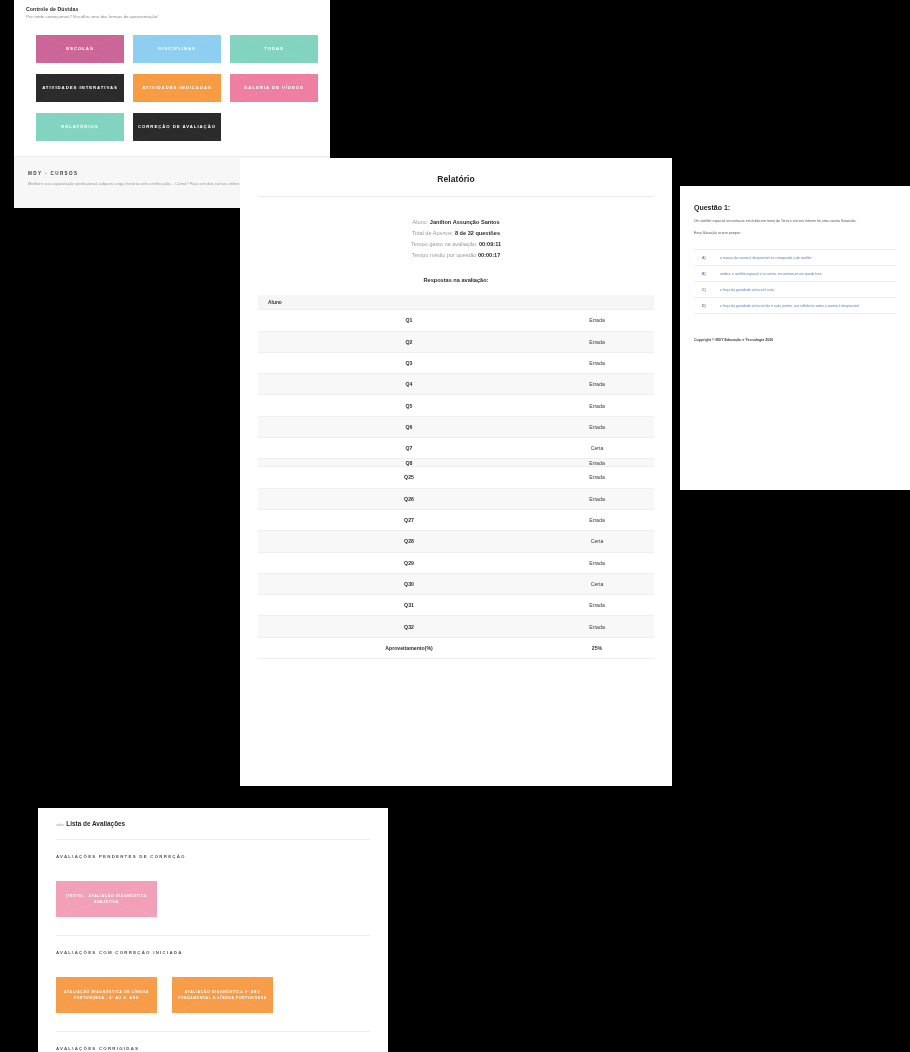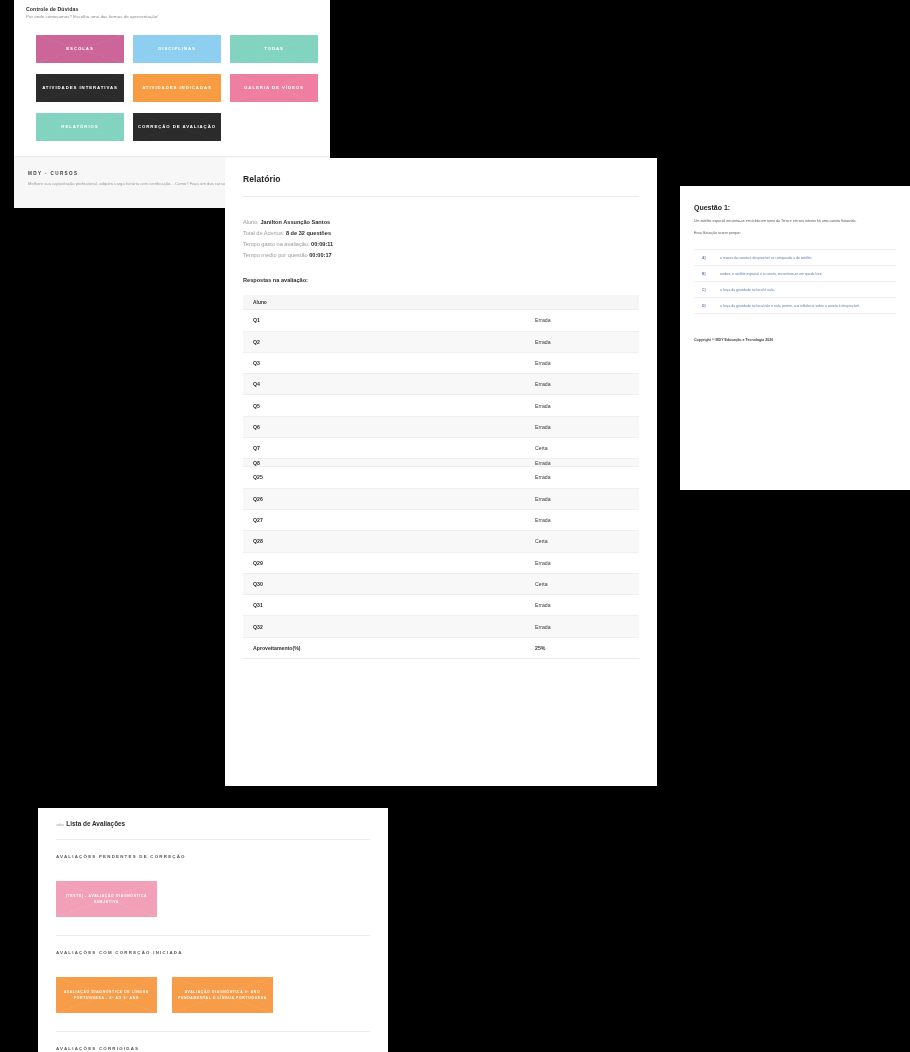--- a/index.html
+++ b/index.html
@@ -55,21 +55,21 @@
   .pq-alts { margin-top: 14px; border-top: 1px solid #eee; }
   .pq-alt {
     display: flex; align-items: center; gap: 0;
     border-bottom: 1px solid #eeeeee; height: 16px; font-size: 3.4px; color: #5b7fb8;
   }
   .pq-alt-letter { width: 26px; flex: none; padding-left: 8px; font-weight: bold; }
   .pq-alt-text { flex: 1; }
   .pq-copy { font-size: 3.6px; color: #444; margin-top: 24px; font-weight: bold; }
 
   
-  #panel-relatorio { left: 225px; top: 158px; width: 432px; height: 628px; }
+  #panel-relatorio { left: 240px; top: 158px; width: 432px; height: 628px; text-align: center; }
   .rel-inner { padding: 16px 18px 0 18px; }
   .rel-title { font-size: 8.5px; font-weight: bold; color: #222; letter-spacing: .01em; }
   .rel-rule { border-top: 1px solid #ececec; margin: 12px 0 0 0; }
   .rel-meta { margin-top: 20px; }
   .rel-meta-line { font-size: 5.6px; color: #9b9b9b; line-height: 1.98; }
   .rel-meta-line b { color: #2e2e2e; }
   .rel-sub { font-size: 5.6px; font-weight: bold; color: #2e2e2e; margin-top: 16px; }
 
   .rel-table { width: 100%; margin-top: 12px; }
   .rt-head {

